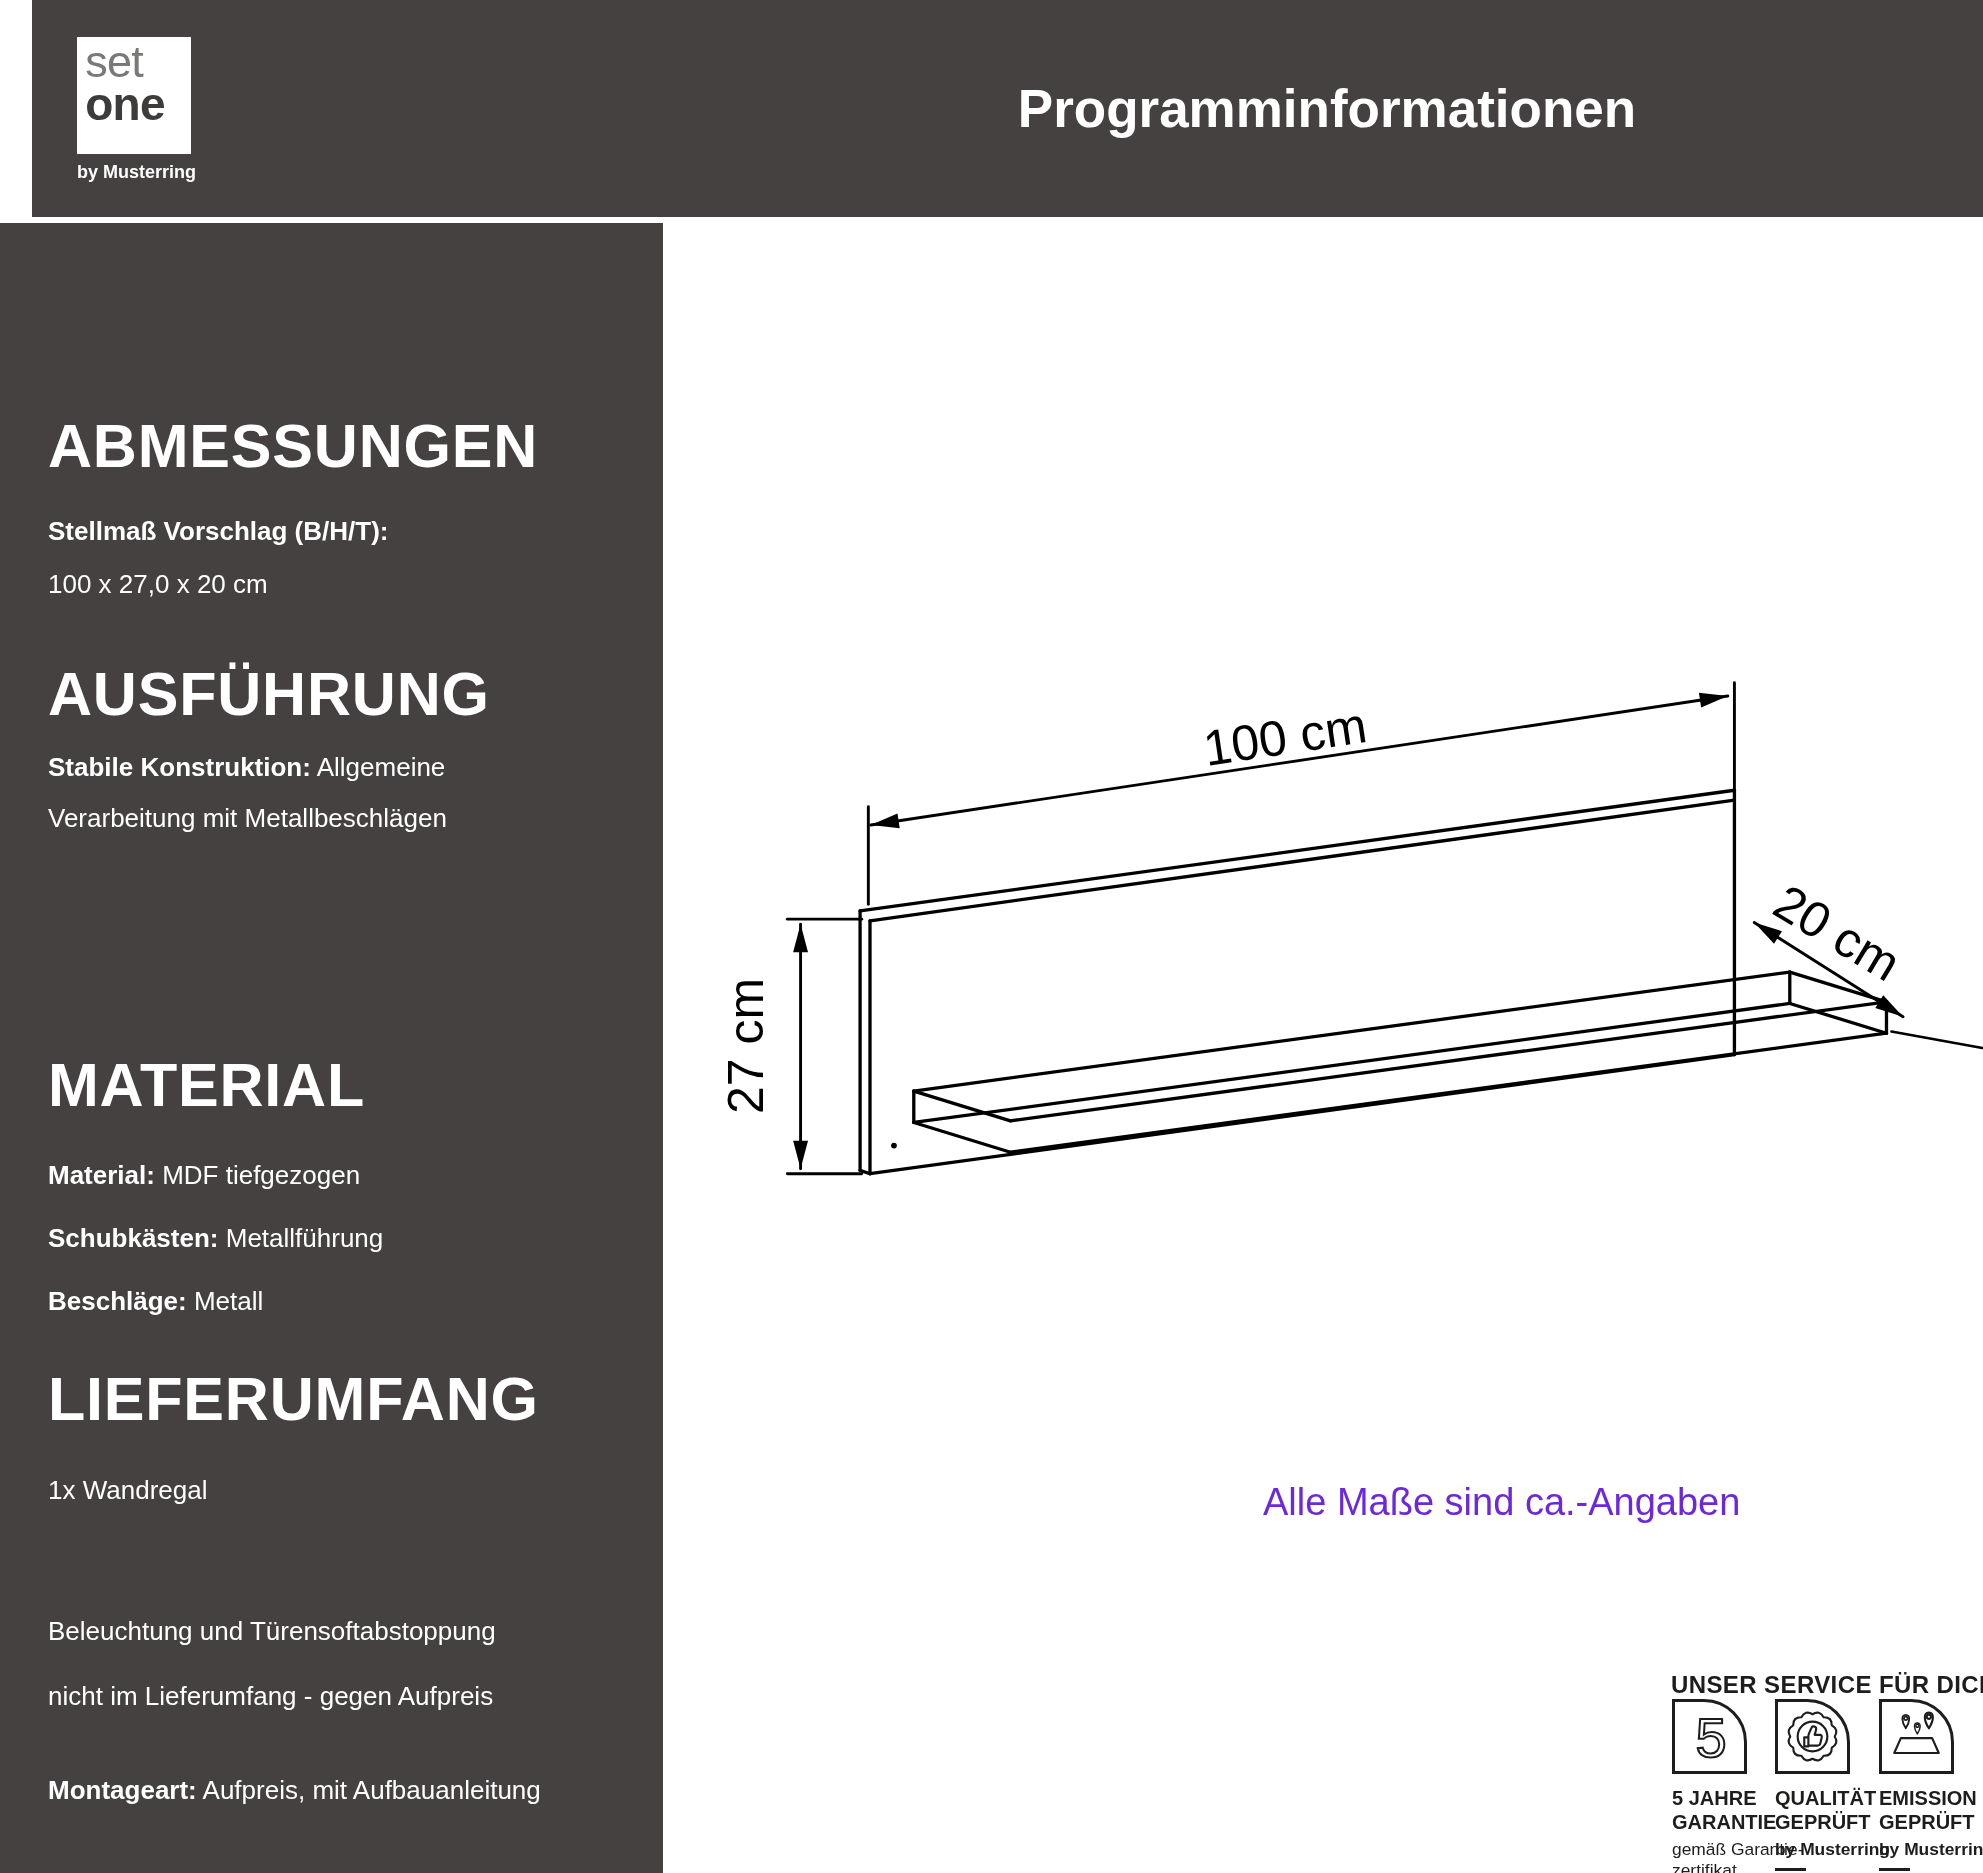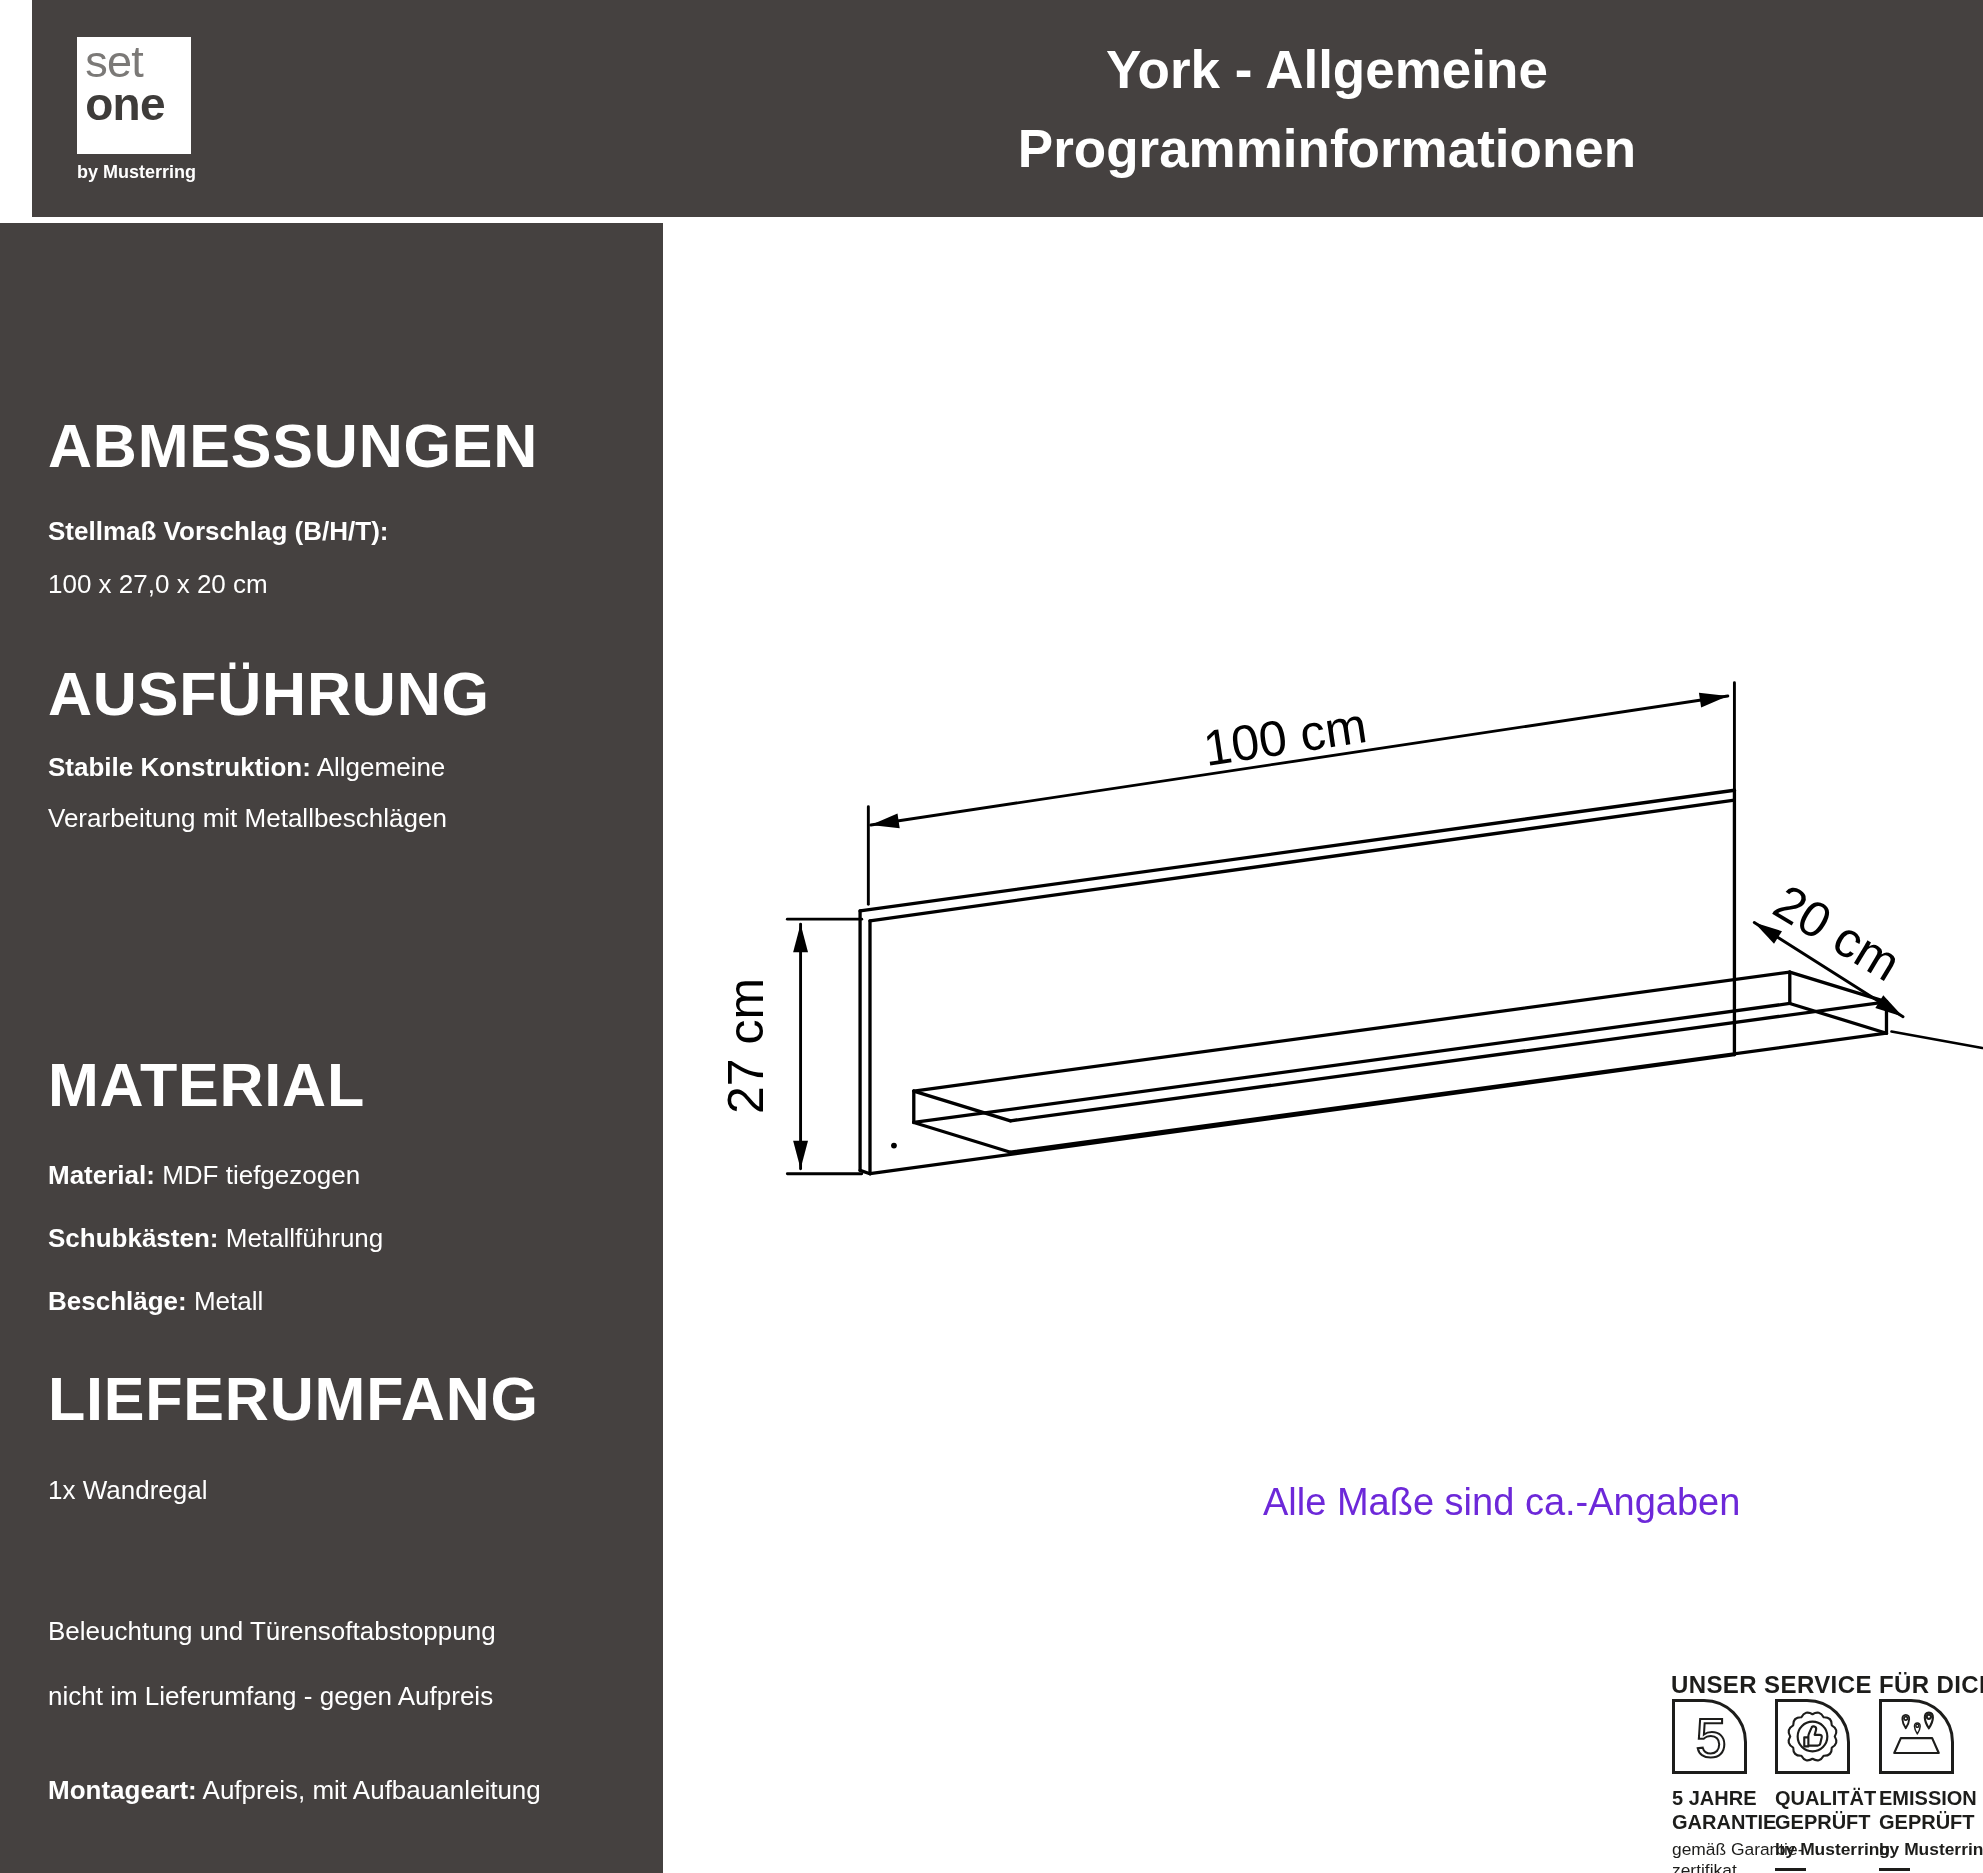--- a/index.html
+++ b/index.html
@@ -43,21 +43,20 @@
 
   <div class="logo-block dark">
     <div class="logo-box">
       <div class="logo-set">set</div>
       <div class="logo-one">one</div>
     </div>
     <div class="logo-by">by Musterring</div>
   </div>
 
   <div class="header dark">
-    <div class="t">York - Allgemeine</div>
     <div class="t">Programminformationen</div>
   </div>
 
   <div class="sidebar dark">
     <div class="sec-h" style="top:188px">ABMESSUNGEN</div>
     <div class="sec-t b" style="top:293px">Stellmaß Vorschlag (B/H/T):</div>
     <div class="sec-t" style="top:346px">100 x 27,0 x 20 cm</div>
 
     <div class="sec-h" style="top:436px">AUSFÜHRUNG</div>
     <div class="sec-t" style="top:529px"><span class="b">Stabile Konstruktion:</span><span> Allgemeine</span></div>

